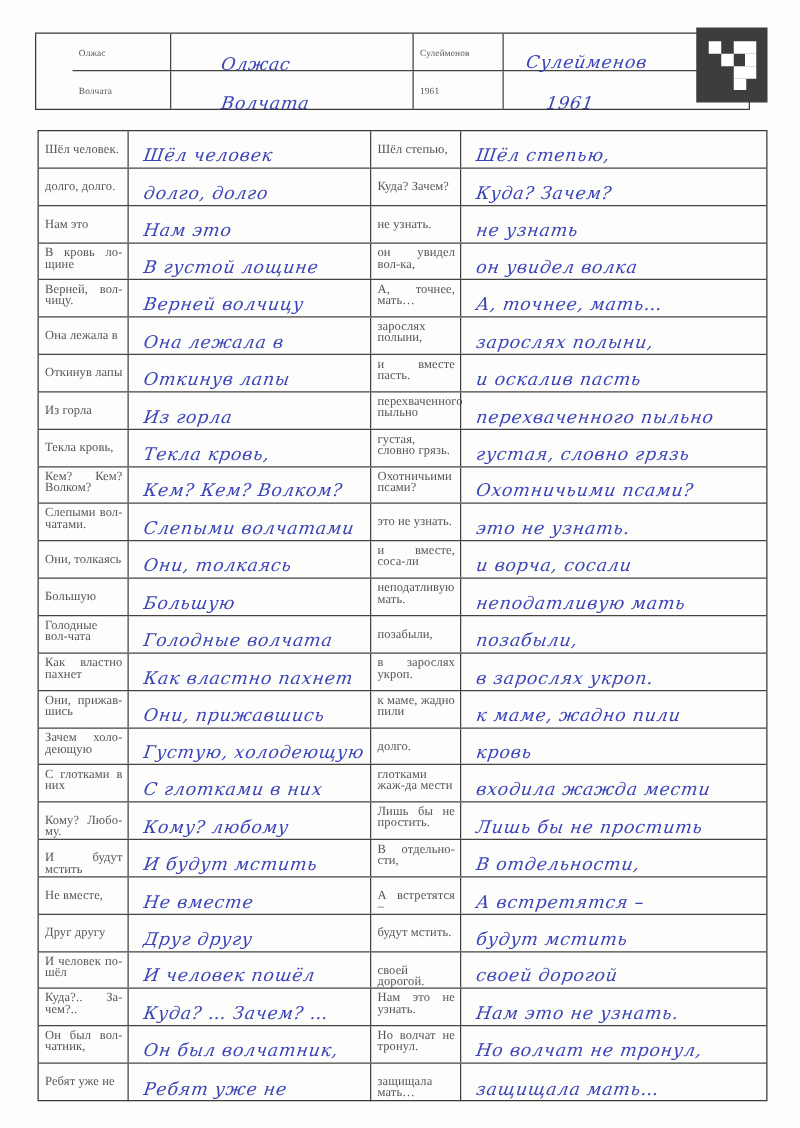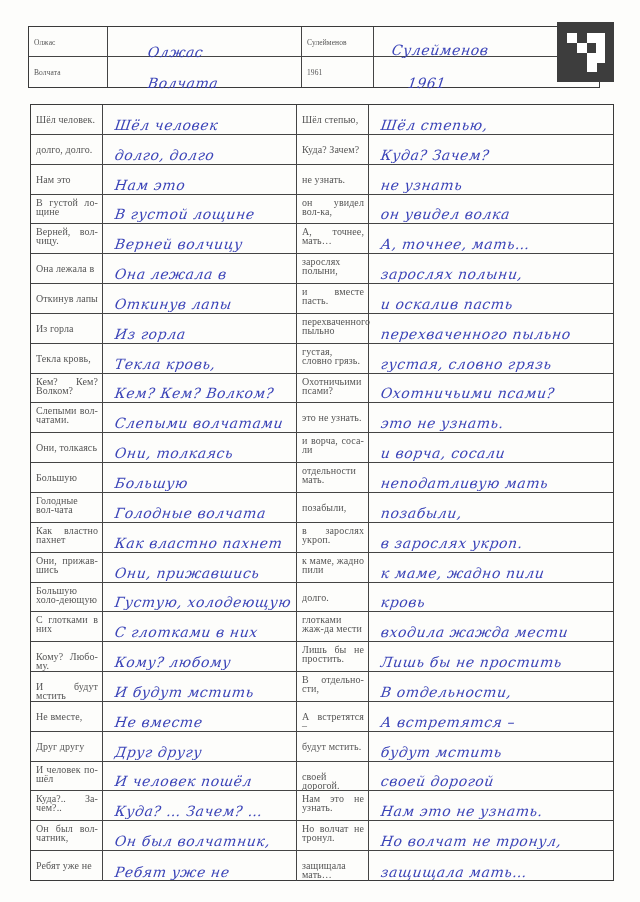--- a/index.html
+++ b/index.html
@@ -15,21 +15,21 @@
   .print {
     font-size:10px; line-height:9px; color:#555; padding:3px 4px 0 5px;
     text-align:justify; letter-spacing:0.1px;
   }
   .print.single { padding-top:10px; }
   .hand {
     font-family:"DejaVu Serif", serif; font-style:italic; color:#3b44b8;
     font-size:14px; white-space:nowrap; position:absolute; left:12px; bottom:1px;
     letter-spacing:0.6px; transform:skewX(-8deg);
   }
-  #top { left:28px; top:26px; width:572px; height:62px; }
+  #top { left:28px; top:26px; width:572px; height:62px;padding-left:29px; }
   #top .row { height:30px; }
   #top .c1 { width:79px; } #top .c2 { width:194px; } #top .c3 { width:72px; } #top .c4 { flex:1; }
   #top .print { font-size:7.5px; padding-top:11px; }
   #main { left:30px; top:104px; width:584px; height:777px; }
   #main .row { height:29.85px; }
   #main .c1 { width:72px; } #main .c2 { width:194px; } #main .c3 { width:72px; } #main .c4 { flex:1; }
   #marker {
     position:absolute; left:557px; top:22px; width:57px; height:60px; background:#3d3d3d;
   }
   .mk { position:absolute; background:#fff; }
@@ -115,21 +115,21 @@
       </div>
       <div class="cell c3">
         <div class="print single">не узнать.</div>
       </div>
       <div class="cell c4">
         <span class="hand">не узнать</span>
       </div>
     </div>
     <div class="row">
       <div class="cell c1">
-        <div class="print">В густой ло-щине</div>
+        <div class="print">В кровь ло-щине</div>
       </div>
       <div class="cell c2">
         <span class="hand">В густой лощине</span>
       </div>
       <div class="cell c3">
         <div class="print">он увидел вол-ка,</div>
       </div>
       <div class="cell c4">
         <span class="hand">он увидел волка</span>
       </div>
@@ -233,35 +233,35 @@
       </div>
     </div>
     <div class="row">
       <div class="cell c1">
         <div class="print single">Они, толкаясь</div>
       </div>
       <div class="cell c2">
         <span class="hand">Они, толкаясь</span>
       </div>
       <div class="cell c3">
-        <div class="print">и ворча, соса-ли</div>
+        <div class="print">и вместе, соса-ли</div>
       </div>
       <div class="cell c4">
         <span class="hand">и ворча, сосали</span>
       </div>
     </div>
     <div class="row">
       <div class="cell c1">
         <div class="print single">Большую</div>
       </div>
       <div class="cell c2">
         <span class="hand">Большую</span>
       </div>
       <div class="cell c3">
-        <div class="print">отдельности мать.</div>
+        <div class="print">неподатливую мать.</div>
       </div>
       <div class="cell c4">
         <span class="hand">неподатливую мать</span>
       </div>
     </div>
     <div class="row">
       <div class="cell c1">
         <div class="print">Голодные вол-чата</div>
       </div>
       <div class="cell c2">
@@ -297,21 +297,21 @@
       </div>
       <div class="cell c3">
         <div class="print">к маме, жадно пили</div>
       </div>
       <div class="cell c4">
         <span class="hand">к маме, жадно пили</span>
       </div>
     </div>
     <div class="row">
       <div class="cell c1">
-        <div class="print">Большую холо-деющую</div>
+        <div class="print">Зачем холо-деющую</div>
       </div>
       <div class="cell c2">
         <span class="hand">Густую, холодеющую</span>
       </div>
       <div class="cell c3">
         <div class="print single">долго.</div>
       </div>
       <div class="cell c4">
         <span class="hand">кровь</span>
       </div>

